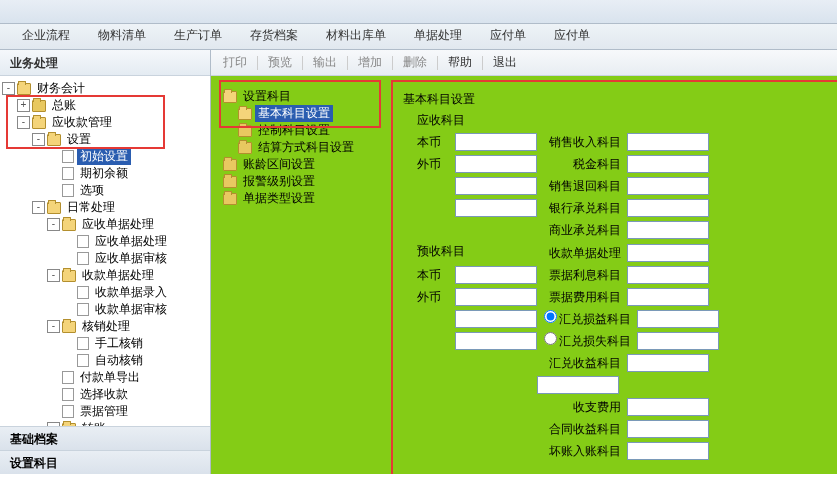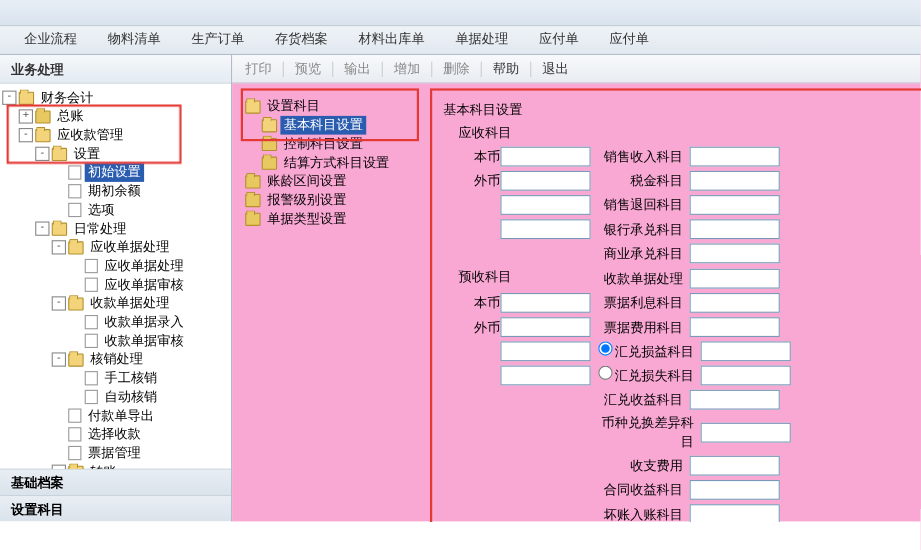--- a/index.html
+++ b/index.html
@@ -20,32 +20,32 @@
 .tree .sp{width:15px;display:inline-block;flex-shrink:0}
 .tree .ic{width:14px;height:12px;margin-right:3px;flex-shrink:0;background:#f4d47a;border:1px solid #b38f2e;border-radius:1px;position:relative}
 .tree .ic.open::before{content:"";position:absolute;top:-3px;left:0;width:6px;height:3px;background:#f4d47a;border:1px solid #b38f2e;border-bottom:none;border-radius:1px 1px 0 0}
 .tree .ic.closed{background:#e8c860}
 .tree .ic.closed::before{content:"";position:absolute;top:-3px;left:0;width:6px;height:3px;background:#e8c860;border:1px solid #b38f2e;border-bottom:none;border-radius:1px 1px 0 0}
 .tree .ic.page{background:#fff;border:1px solid #999;border-radius:0;width:12px;height:13px}
 .tree .lbl{padding:0 3px;cursor:pointer}
 .tree .sel{background:#2a5db0;color:#fff}
 .tree .seltxt{background:#2a5db0;color:#fff}
 .side-section{height:24px;background:linear-gradient(#e9eef4,#dae2eb);border-top:1px solid #c9d3dd;padding:4px 10px;font-weight:bold}
-.main{flex:1;display:flex;flex-direction:column;background:#f9a8d4}
+.main{flex:1;display:flex;flex-direction:column;background:#84cc16}
 .toolbar{height:26px;background:linear-gradient(#f7f9fb,#e8edf2);border-bottom:1px solid #c9d3dd;display:flex;align-items:center;padding:0 6px;gap:2px}
 .toolbar span{padding:3px 6px;color:#888;cursor:pointer}
 .toolbar .sep{width:1px;height:14px;background:#ccc;padding:0;margin:0 2px}
 .toolbar .en{color:#333}
 .content{flex:1;position:relative;padding:8px;overflow:auto}
 .mini-tree{position:absolute;left:10px;top:8px;width:160px}
 .mini-tree .lbl.sel{background:#2a5db0;color:#fff}
 .form-panel{position:absolute;left:180px;top:4px;width:480px;border:2px solid #e53935;padding:6px 10px 14px 10px;min-height:418px}
 .form-panel .grp{font-size:12px;margin:3px 0 4px 0}
 .form-row{display:flex;align-items:center;margin-bottom:4px}
-.form-row .lab{width:52px;text-align:right}
+.form-row .lab{width:52px;text-align:center}
 .form-row input[type=text]{width:82px;height:18px;border:1px solid #7a99b8;background:#fff;padding:0 2px}
 .form-row .lab2{width:90px;text-align:right;padding-right:6px}
 .form-row input[type=radio]{margin-right:2px}
 .red-tree-box{position:absolute;left:8px;top:4px;width:162px;height:48px;border:2px solid #e53935;pointer-events:none}
 .red-side-box{position:absolute;left:6px;top:95px;width:159px;height:54px;border:2px solid #e53935;pointer-events:none}
 </style>
 </head>
 <body>
 
 <div class="topbar"></div>
@@ -431,21 +431,20 @@
           </div>
     <div class="form-row">
             <span class="lab"></span>
             <span style="width:82px"></span>
             <span class="lab2">汇兑收益科目</span>
             <input type="text" style="">
           </div>
     <div class="form-row">
             <span class="lab"></span>
             <span style="width:82px"></span>
-            <span class="lab2" style="width:100px">币种兑换差异科目</span>
             <input type="text" style="">
           </div>
     <div class="form-row">
             <span class="lab"></span>
             <span style="width:82px"></span>
             <span class="lab2">收支费用</span>
             <input type="text" style="">
           </div>
     <div class="form-row">
             <span class="lab"></span>

